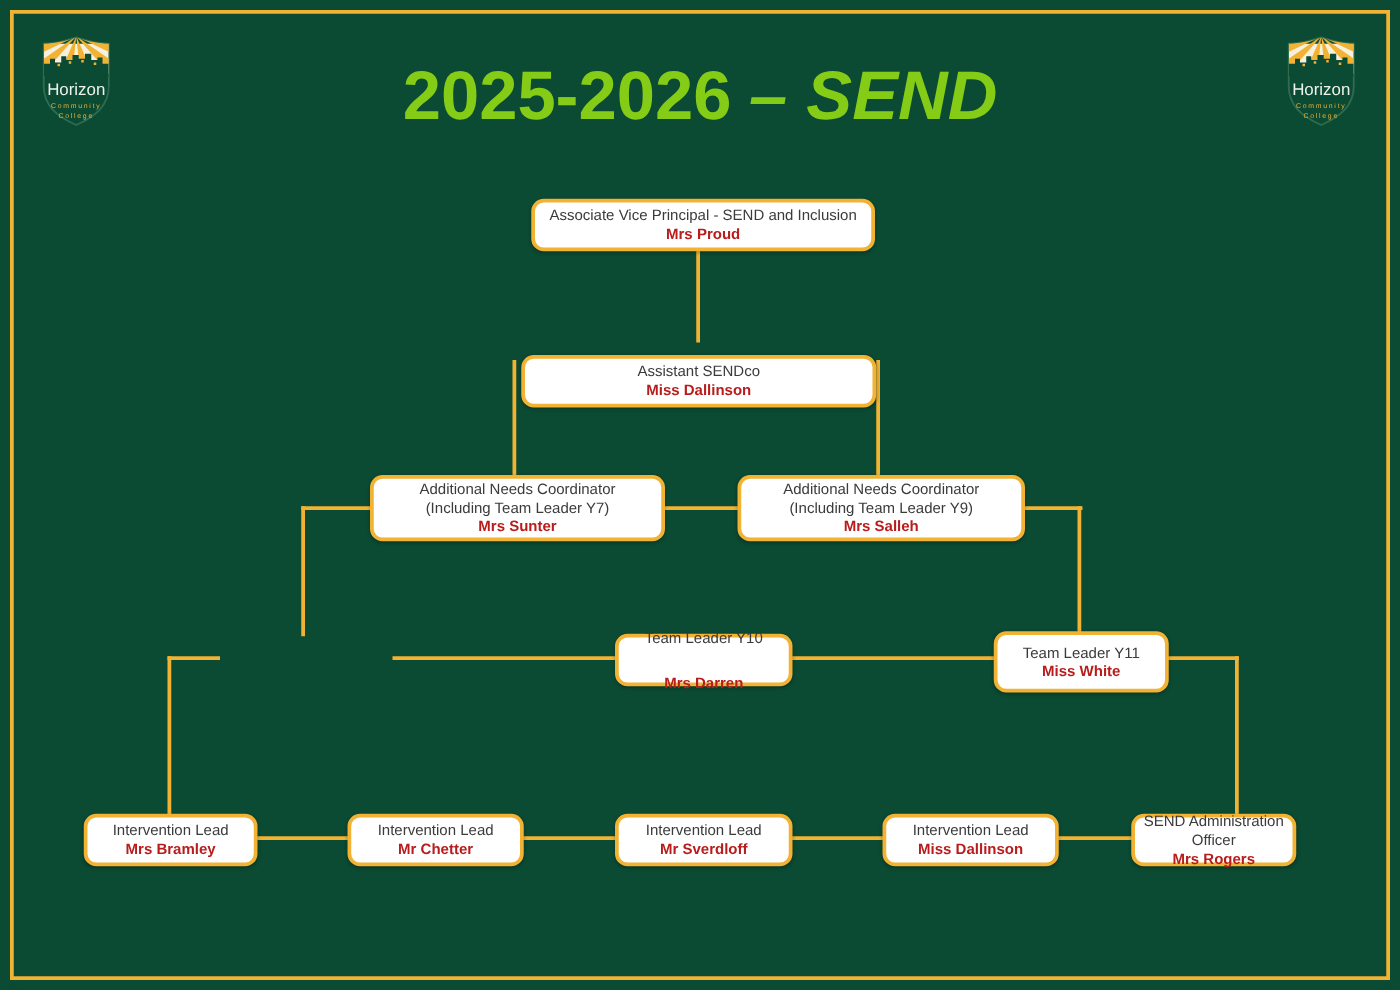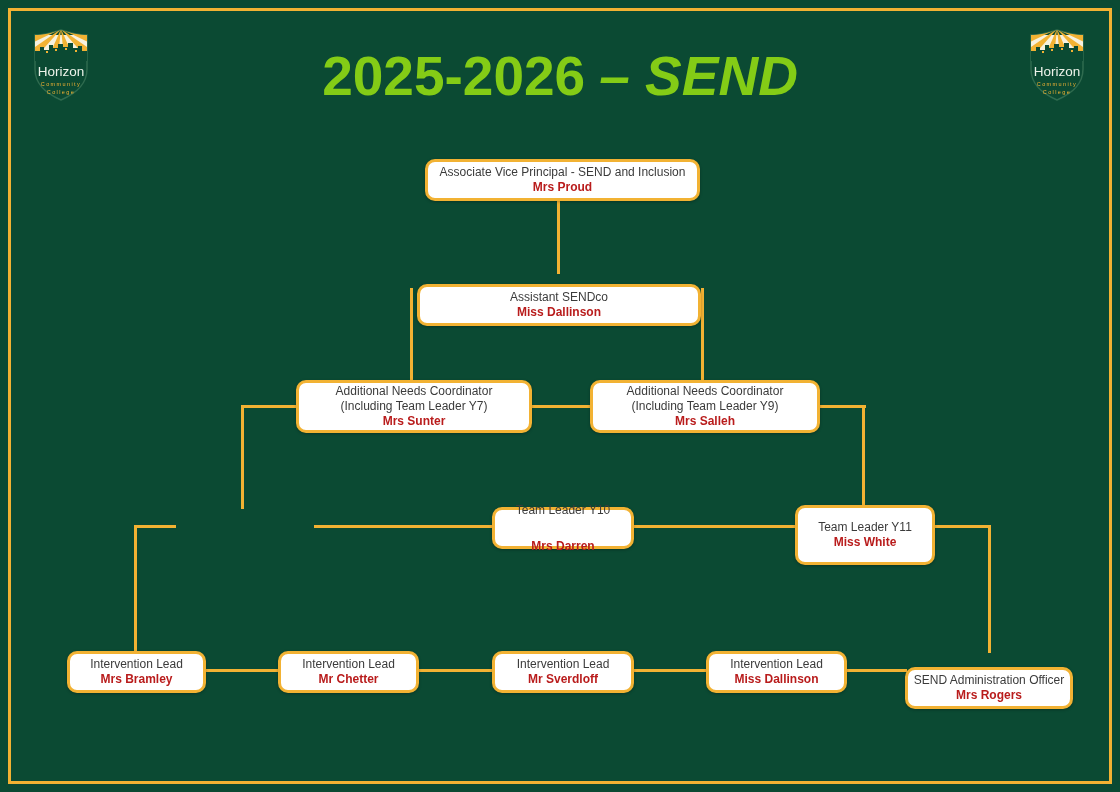--- a/index.html
+++ b/index.html
@@ -128,21 +128,21 @@
     <span class="role">(Including Team Leader Y9)</span>
     <span class="person">Mrs Salleh</span>
   </div>
 
 
   <div class="node" style="left:492px;top:507px;width:142px;height:42px;gap:21px;">
     <span class="role">Team Leader Y10</span>
     <span class="person">Mrs Darren</span>
   </div>
 
-  <div class="node" style="left:795px;top:505px;width:140px;height:60px;">
+  <div class="node" style="left:795px;top:505px;width:140px;height:49px;">
     <span class="role">Team Leader Y11</span>
     <span class="person">Miss White</span>
   </div>
 
   <div class="node" style="left:67px;top:651px;width:139px;height:41px;">
     <span class="role">Intervention Lead</span>
     <span class="person">Mrs Bramley</span>
   </div>
 
   <div class="node" style="left:278px;top:651px;width:141px;height:41px;">
@@ -153,18 +153,18 @@
   <div class="node" style="left:492px;top:651px;width:142px;height:41px;">
     <span class="role">Intervention Lead</span>
     <span class="person">Mr Sverdloff</span>
   </div>
 
   <div class="node" style="left:706px;top:651px;width:141px;height:41px;">
     <span class="role">Intervention Lead</span>
     <span class="person">Miss Dallinson</span>
   </div>
 
-  <div class="node" style="left:905px;top:667px;width:168px;height:41px;">
+  <div class="node" style="left:905px;top:651px;width:132px;height:41px;">
     <span class="role">SEND Administration Officer</span>
     <span class="person">Mrs Rogers</span>
   </div>
 
 </div>
 
 </body></html>

